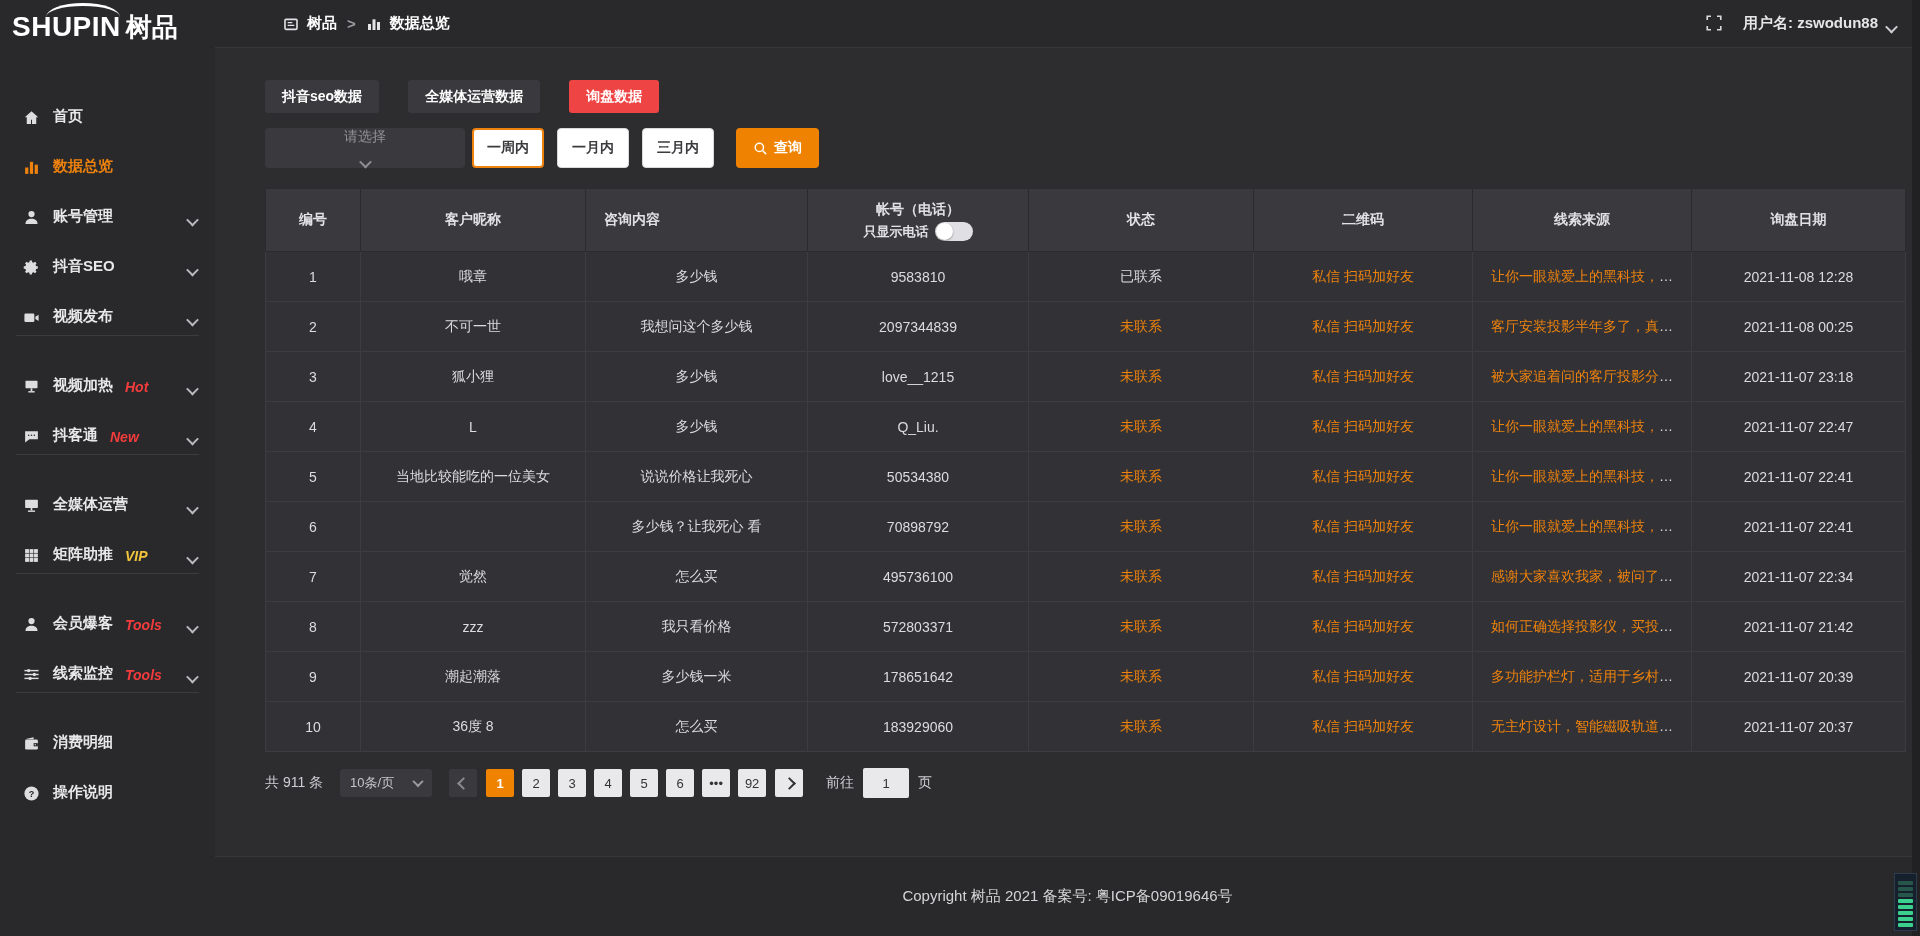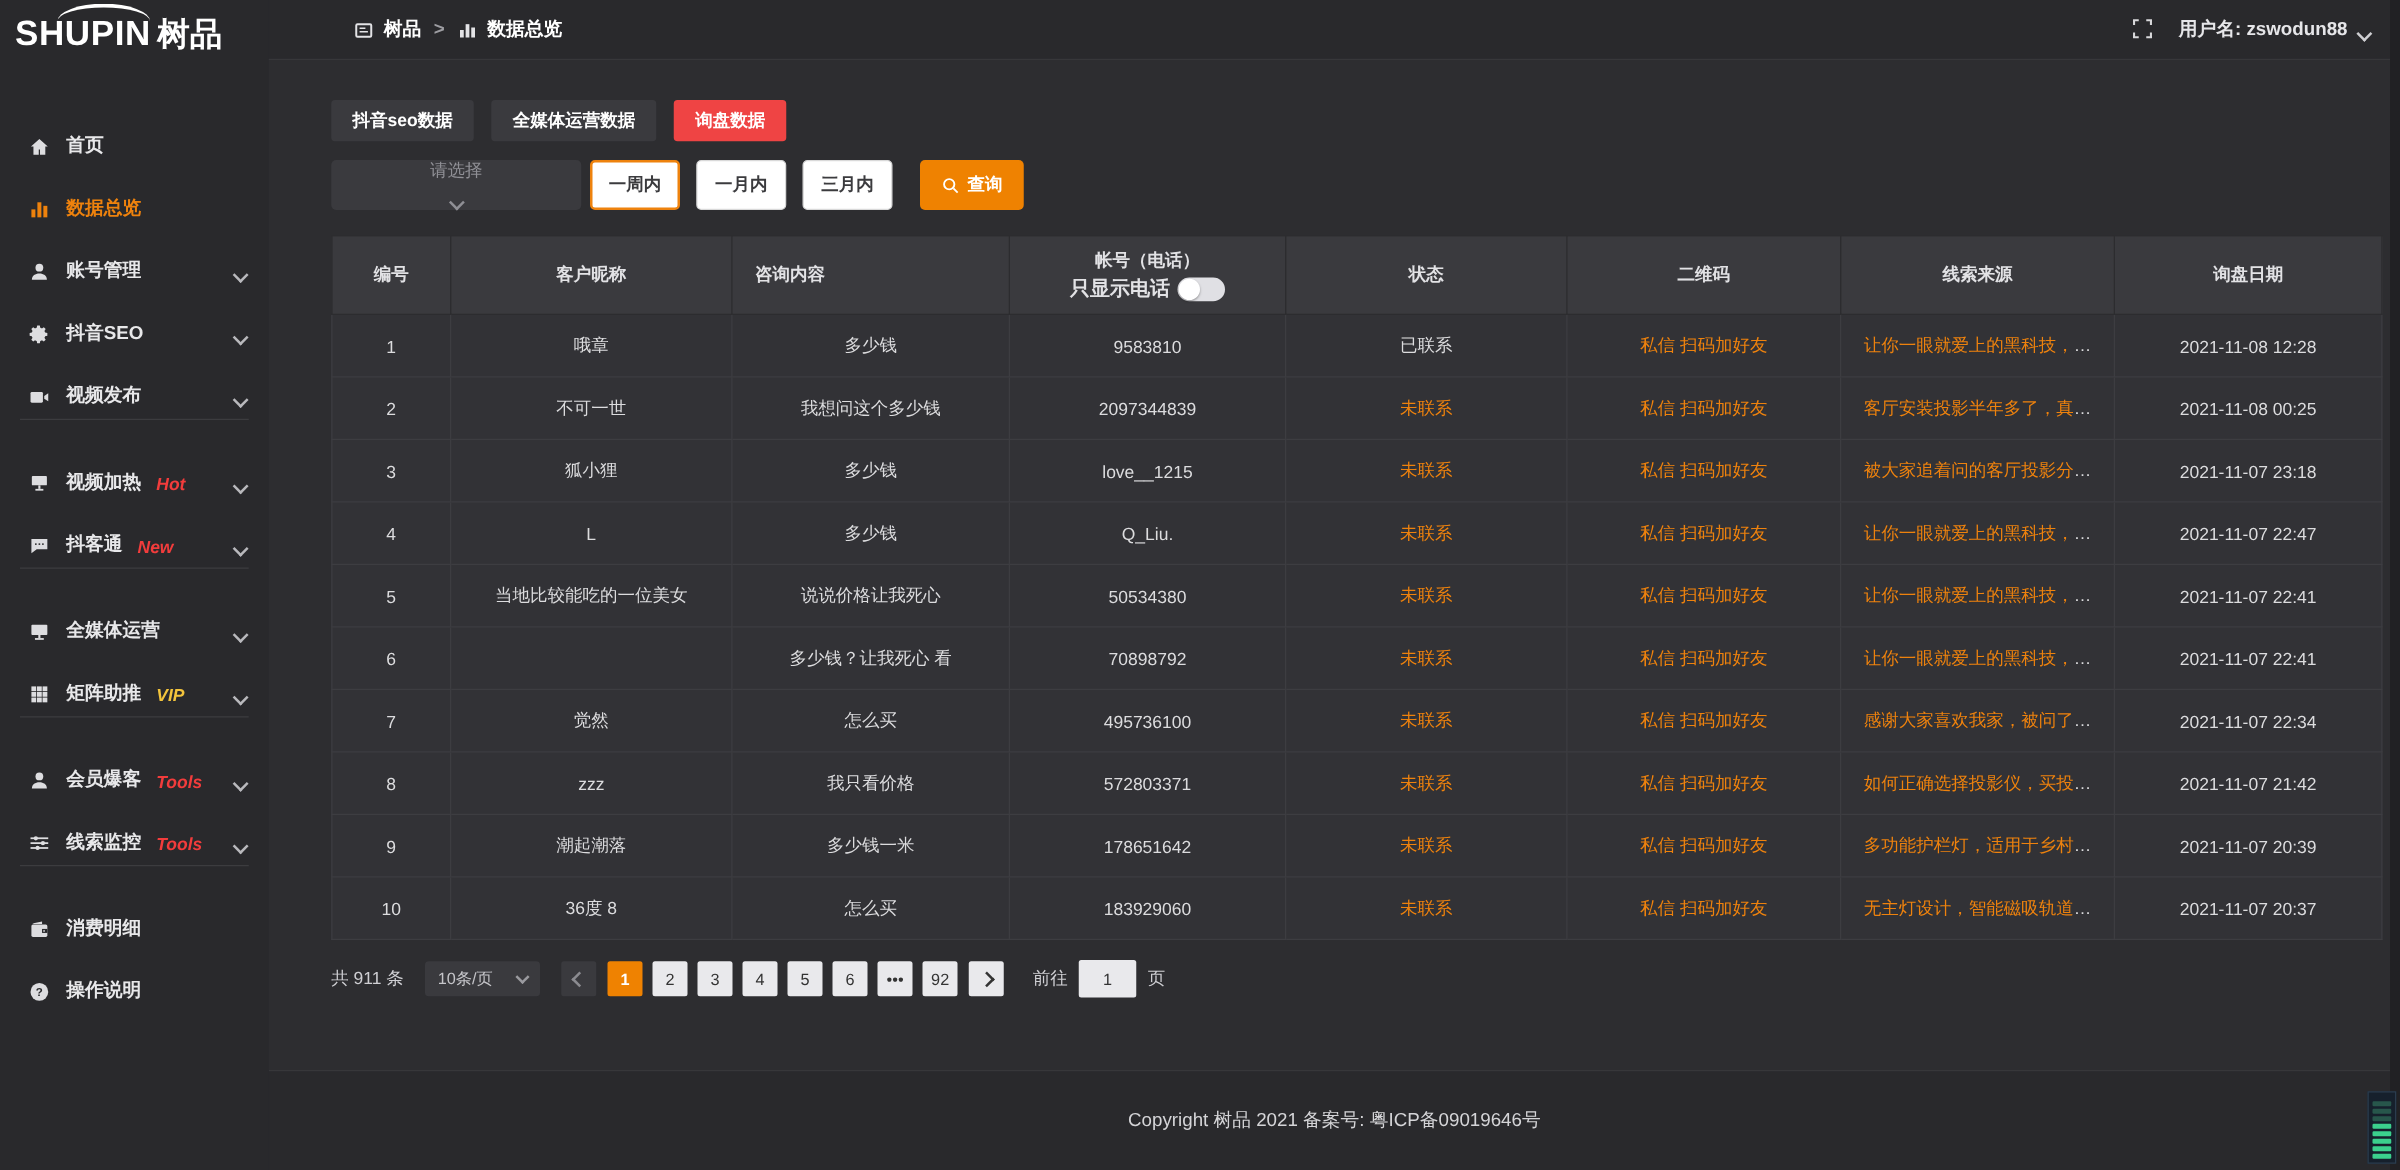--- a/index.html
+++ b/index.html
@@ -34,21 +34,21 @@
   .crumb .ico{width:16px;height:16px;color:#e3e3e6;display:inline-flex;}
   .crumb .ico svg{width:16px;height:16px;}
   .crumb-sep{color:#9d9da2;font-weight:700;margin:0 2px;}
   .top-right{margin-left:auto;display:flex;align-items:center;gap:18px;color:#e6e6e9;}
   .fs-btn{width:20px;height:20px;color:#d9d9dc;cursor:pointer;display:inline-flex;}
   .fs-btn svg{width:18px;height:18px;}
   .user{font-size:15px;font-weight:600;display:flex;align-items:flex-end;gap:9px;cursor:pointer;}
   .user .chev{color:#cfcfd3;}
   
   .main{position:absolute;left:215px;top:48px;right:0;bottom:0;background:#2d2d30;padding:32px 15px 0 50px;box-sizing:border-box;}
-  .tabs{display:flex;gap:14px;align-items:flex-end;}
+  .tabs{display:flex;gap:29px;align-items:flex-end;}
   .tab{height:33px;padding:0 17px;border:none;border-radius:3px;background:#3a3a3e;color:#fff;
     font-size:14px;font-weight:700;cursor:pointer;font-family:inherit;}
   .tab.active{background:#ef4444;}
   .filter{display:flex;align-items:center;margin-top:15px;}
   .select{width:200px;height:40px;background:#3a3a3e;border-radius:4px;display:flex;align-items:center;
     justify-content:space-between;padding:0 14px;box-sizing:border-box;color:#8f8f95;font-size:14px;cursor:pointer;flex-direction:column;}
   .select .chev{color:#8f8f95;}
   .periods{display:flex;gap:13px;margin-left:7px;}
   .period-btn{width:72px;height:40px;background:#fff;border:1px solid #d9d9d9;border-radius:4px;
     color:#3b3b3e;font-size:14px;font-weight:600;cursor:pointer;box-sizing:border-box;font-family:inherit;}
@@ -60,21 +60,21 @@
   table{width:1640px;border-collapse:collapse;table-layout:fixed;margin-top:20px;background:#323236;}
   thead th{height:62px;background:#3a3a3e;color:#e2e2e5;font-size:14px;font-weight:700;
     border:1px solid #2c2c2f;padding:0;}
   tbody td{height:49px;border:1px solid #3d3d41;color:#dcdcde;font-size:14px;text-align:center;
     padding:0 6px;overflow:hidden;white-space:nowrap;text-overflow:ellipsis;}
   td.c-content,td.c-source{text-align:center;padding:0 18px;}
   th.th-content{text-align:left;padding-left:18px;}
   .lnk{color:#ee820d;cursor:pointer;text-decoration:none;}
   td.c-status.uncontacted{color:#ee820d;}
   .th-acc-line{line-height:20px;}
-  .th-acc-sub{display:flex;align-items:center;justify-content:center;gap:6px;margin-top:3px;font-size:16px;text-align:center;}
+  .th-acc-sub{display:flex;align-items:center;justify-content:center;gap:6px;margin-top:3px;font-size:13px;text-align:center;}
   .switch{width:38px;height:19px;background:#e0e0e4;border-radius:10px;position:relative;display:inline-block;cursor:pointer;}
   .switch .knob{position:absolute;left:1px;top:1px;width:17px;height:17px;border-radius:50%;background:#fff;
     box-shadow:0 1px 2px rgba(0,0,0,.35);}
   
   .pager{display:flex;align-items:center;gap:9px;margin-top:16px;color:#cfcfd3;font-size:14px;}
   .psize{width:92px;height:28px;background:#3a3a3e;border-radius:3px;display:flex;align-items:center;
     justify-content:space-between;padding:0 10px;box-sizing:border-box;color:#c5c5c9;font-size:13px;cursor:pointer;margin:0 8px;text-align:center;}
   .psize .chev{width:6px;height:6px;color:#9a9a9f;}
   .pg{min-width:28px;height:28px;border:none;border-radius:2px;background:#e9e9ec;color:#333;font-size:13px;
     display:inline-flex;align-items:center;justify-content:center;cursor:pointer;font-family:inherit;padding:0 4px;}

